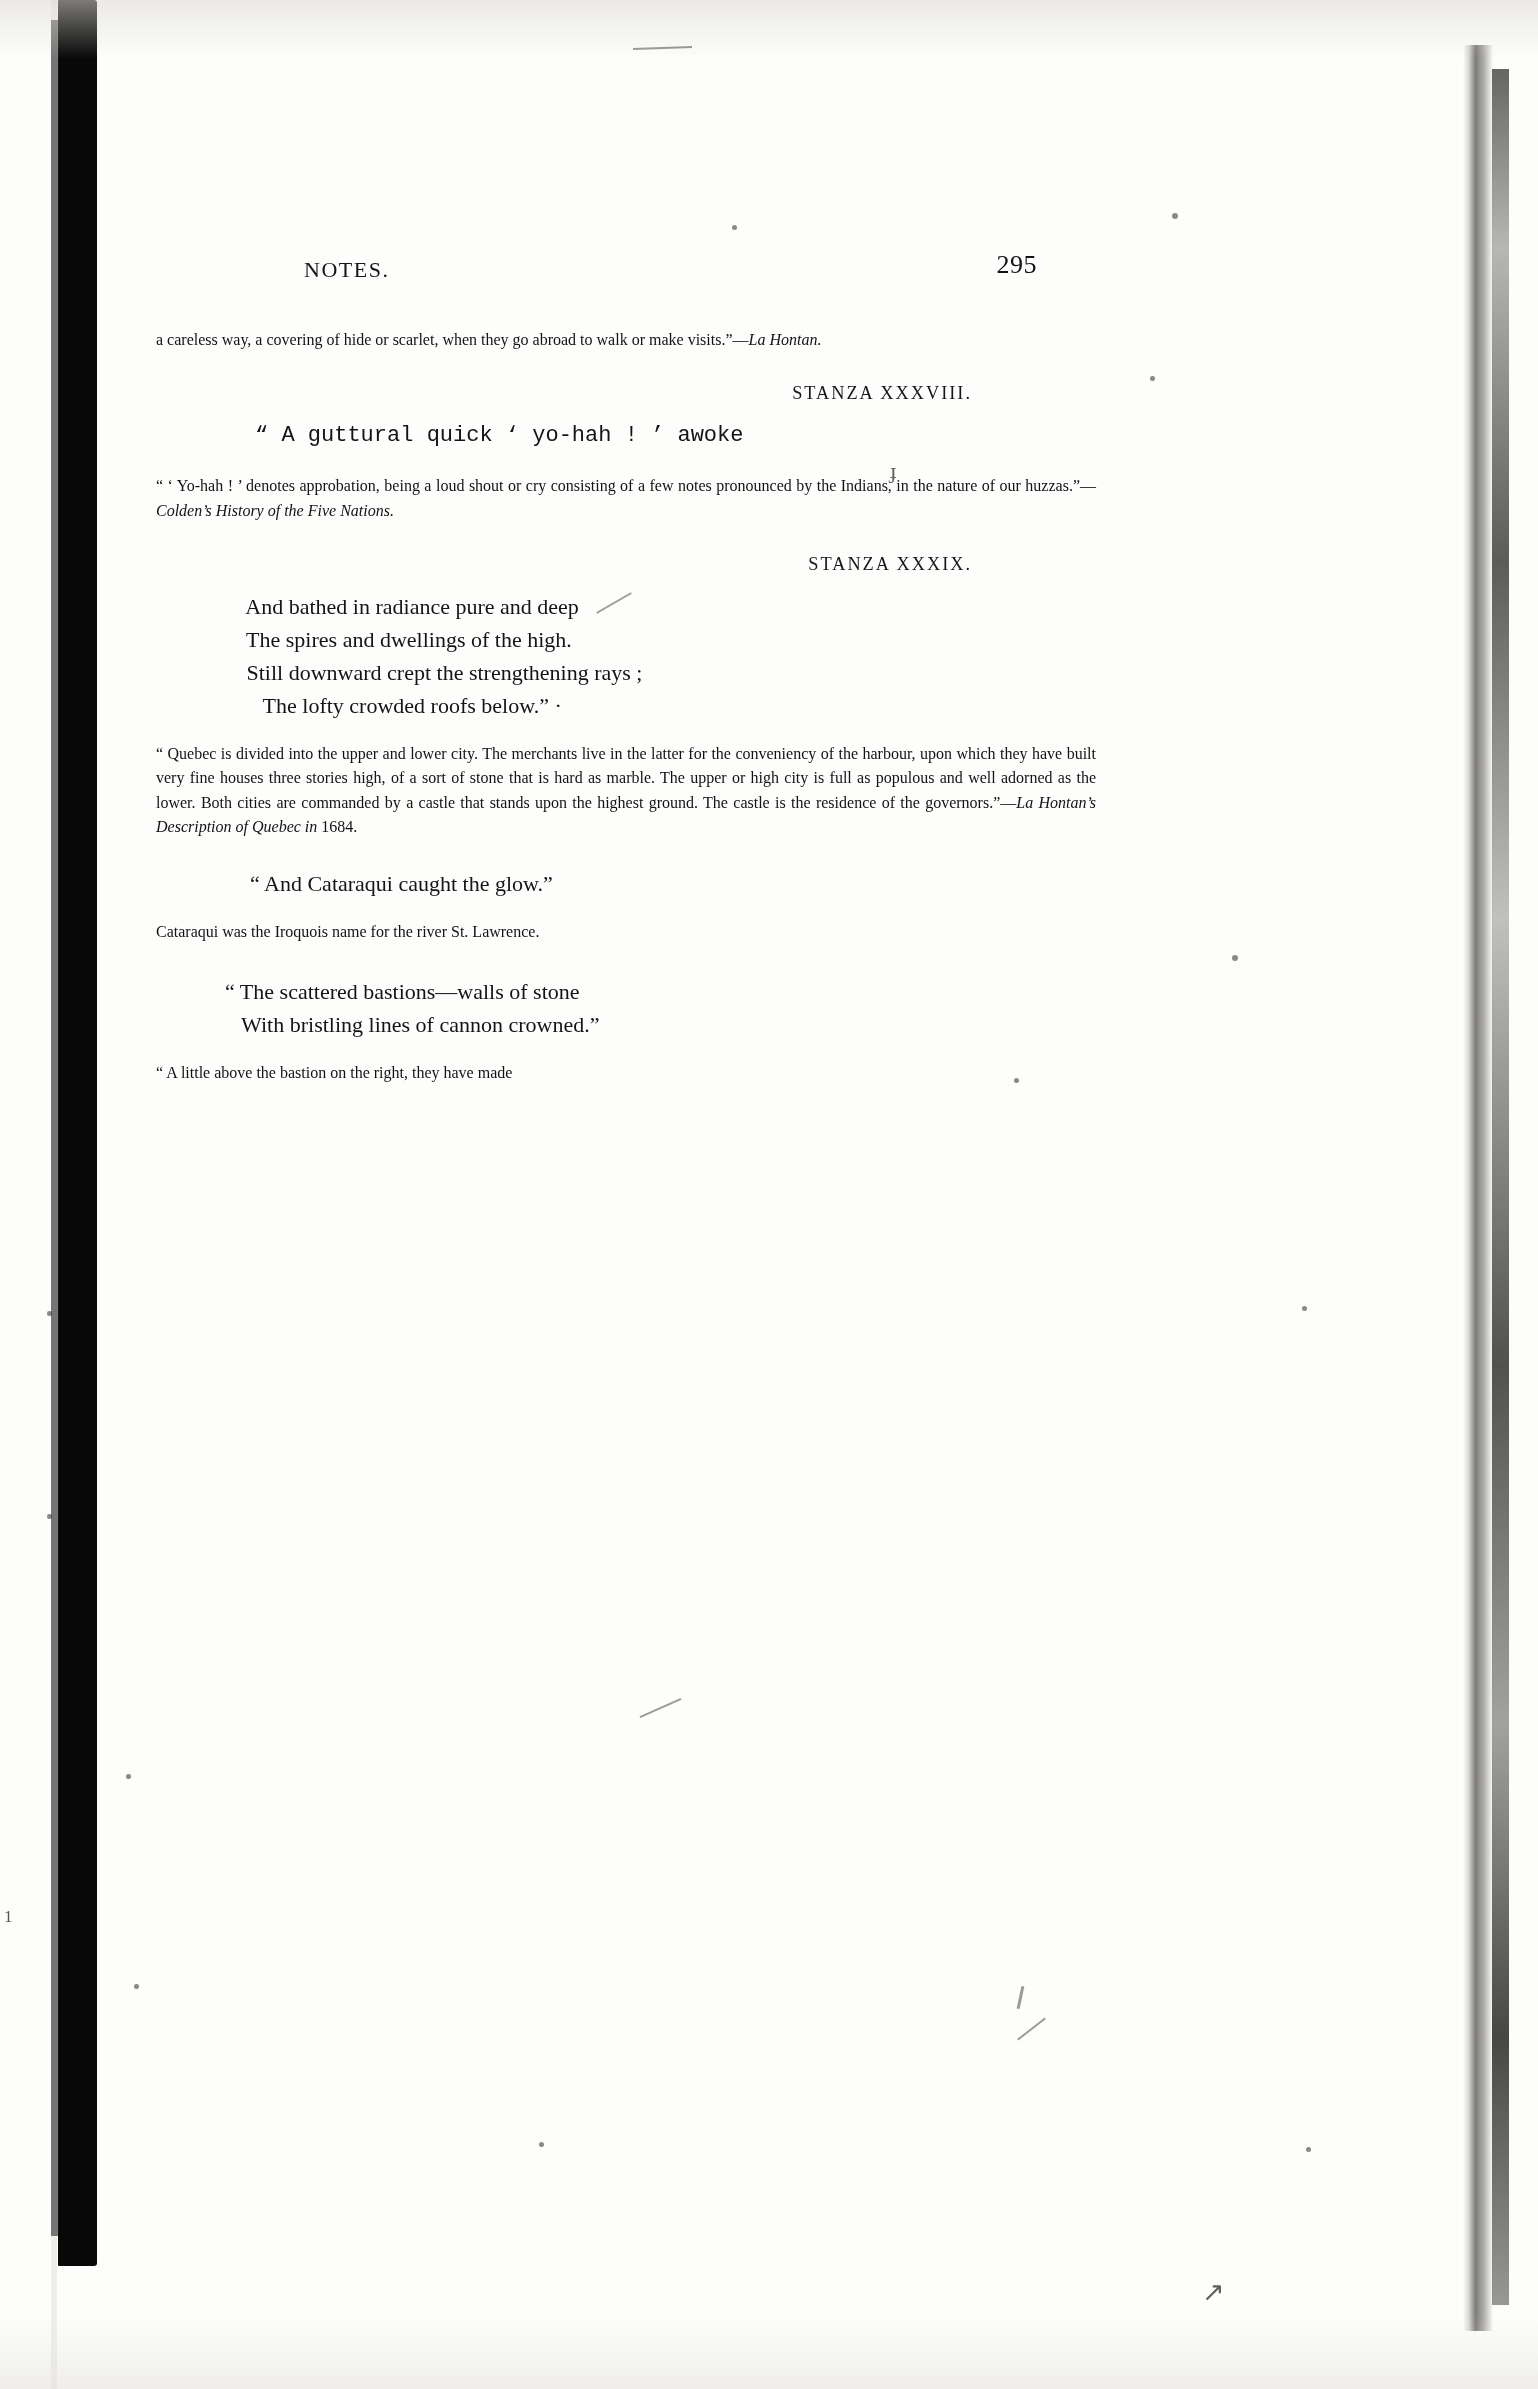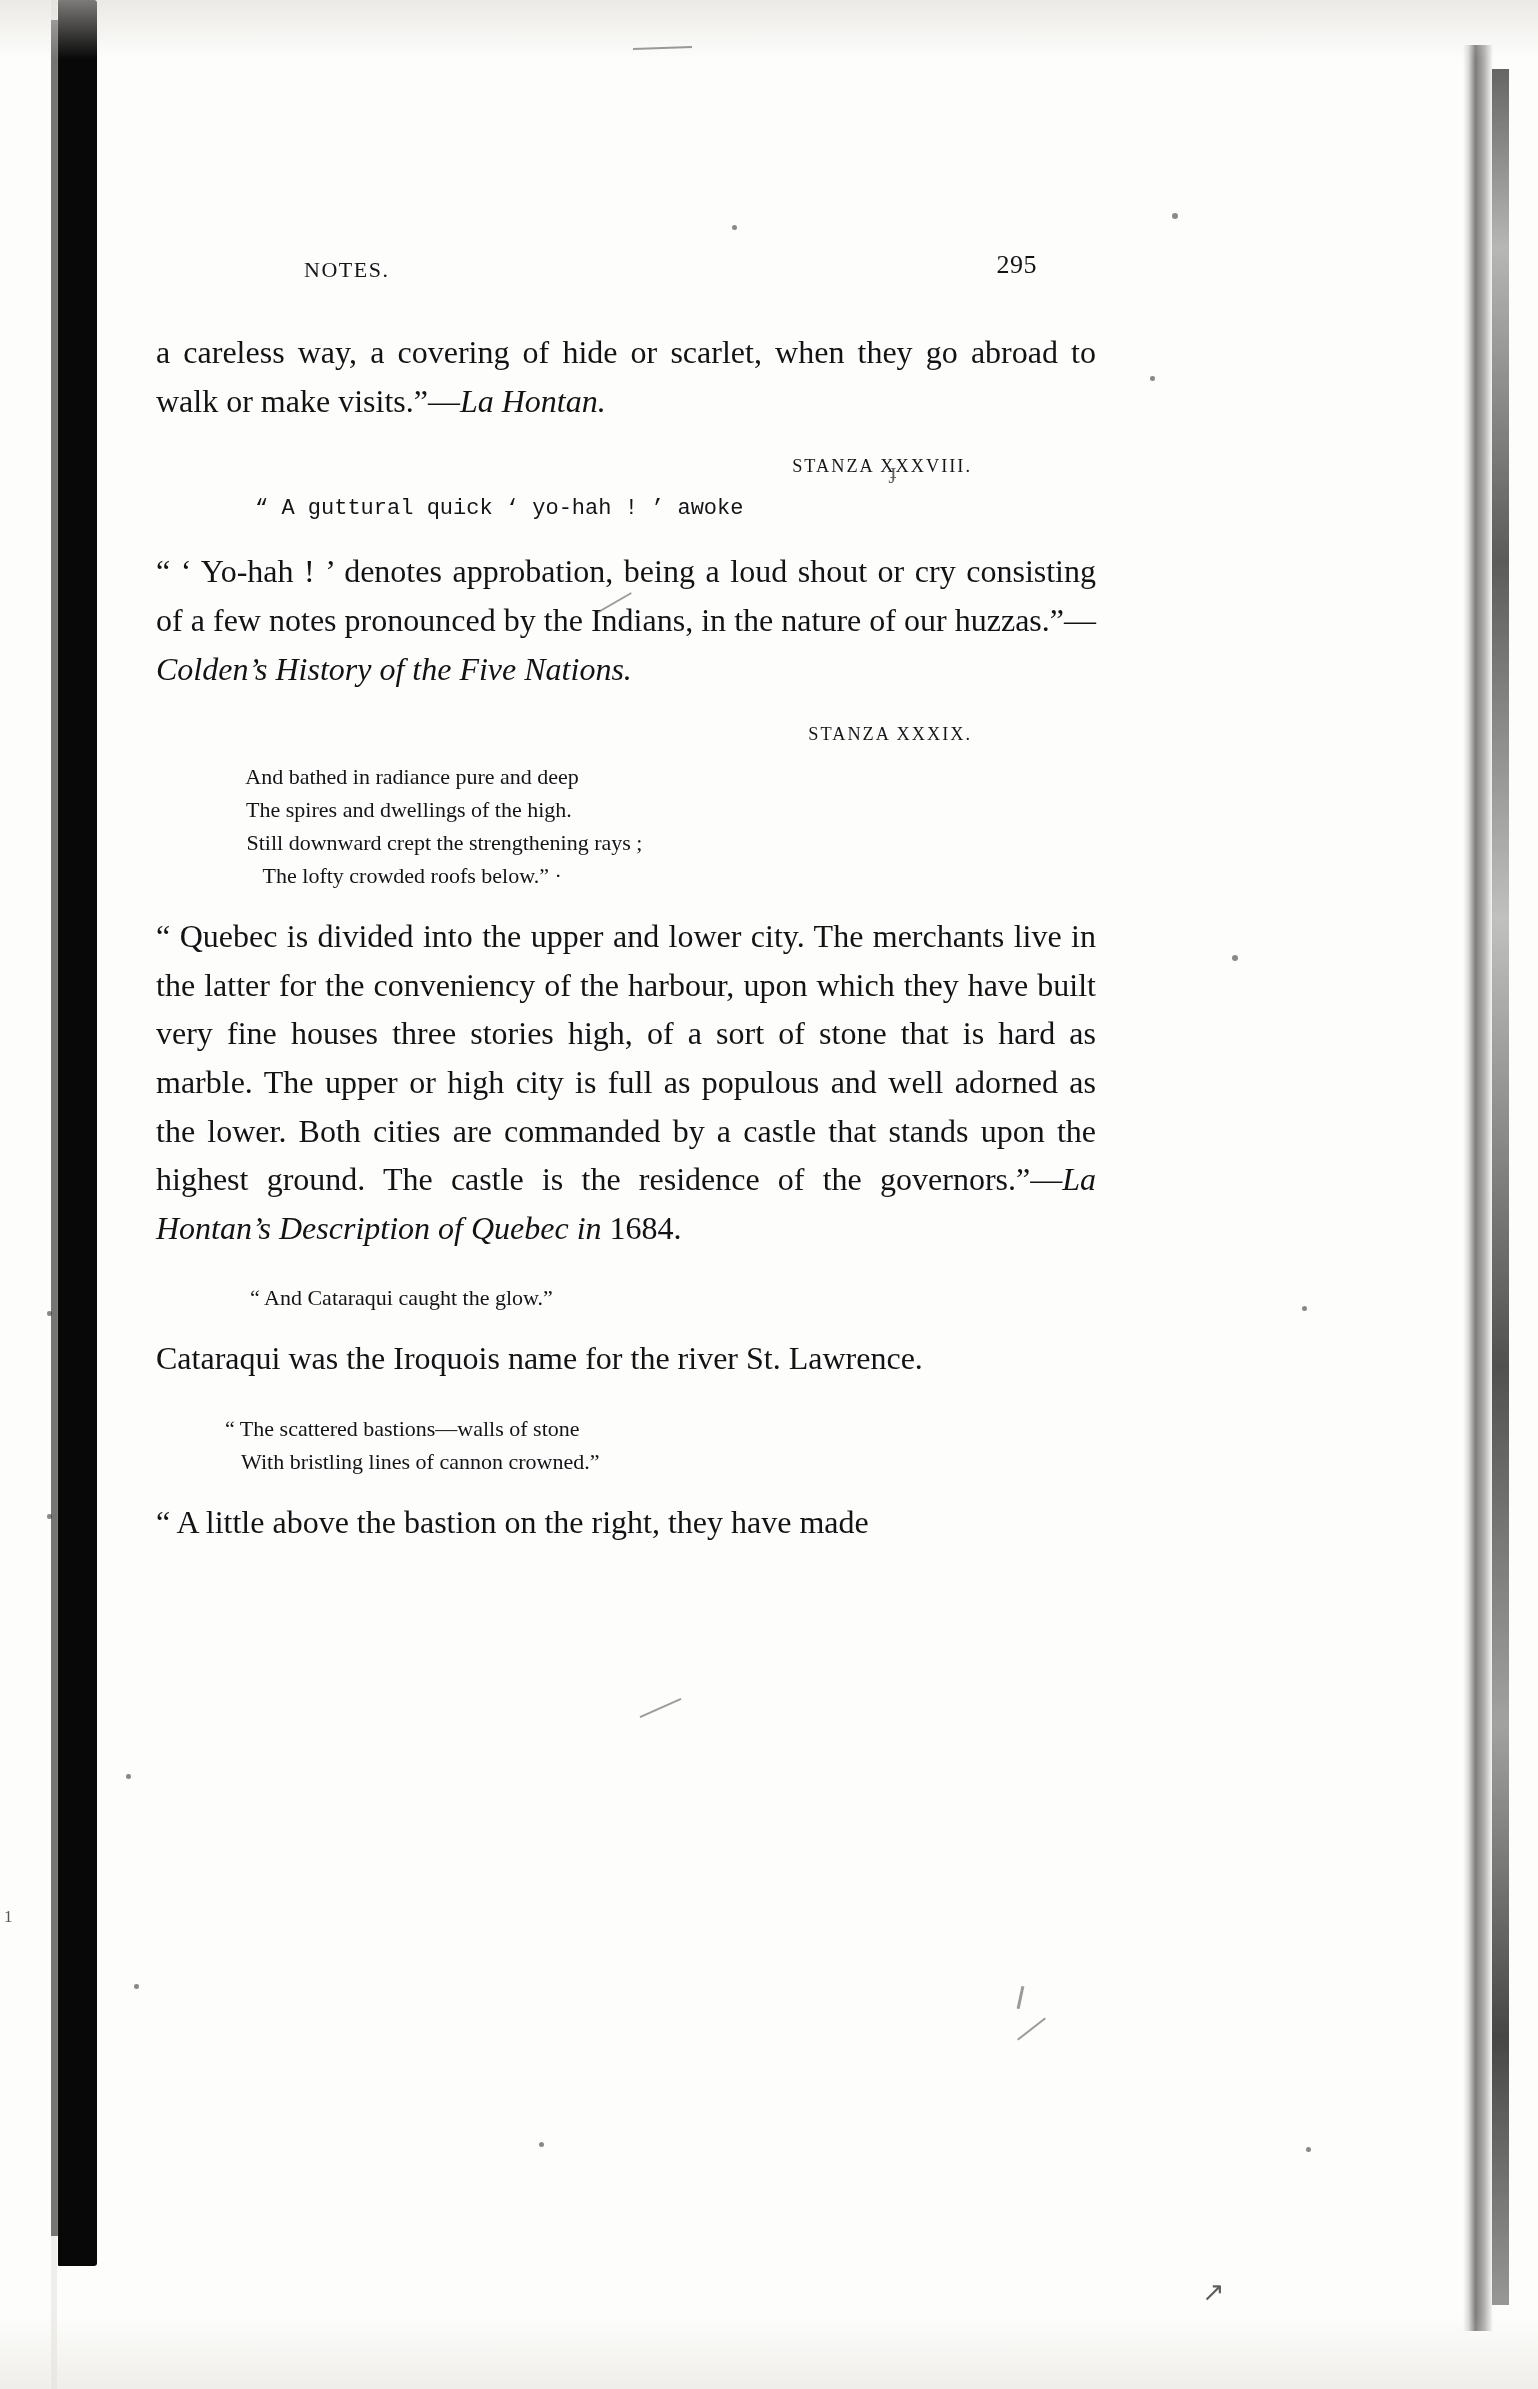--- a/index.html
+++ b/index.html
@@ -116,21 +116,21 @@
     position: absolute;
     right: 59px;
     top: -7px;
     font-size: 26px;
     color: #131215;
     letter-spacing: 0.5px;
   }
 
   p.para {
     margin: 0 0 0 0;
-    font-size: 32px;
+    font-size: 16px;
     line-height: 1.52;
     color: #131215;
     text-align: justify;
     text-justify: inter-word;
   }
 
   .stanza-label {
     margin: 31px 0 15px 0;
     text-align: right;
     font-size: 18.3px;

